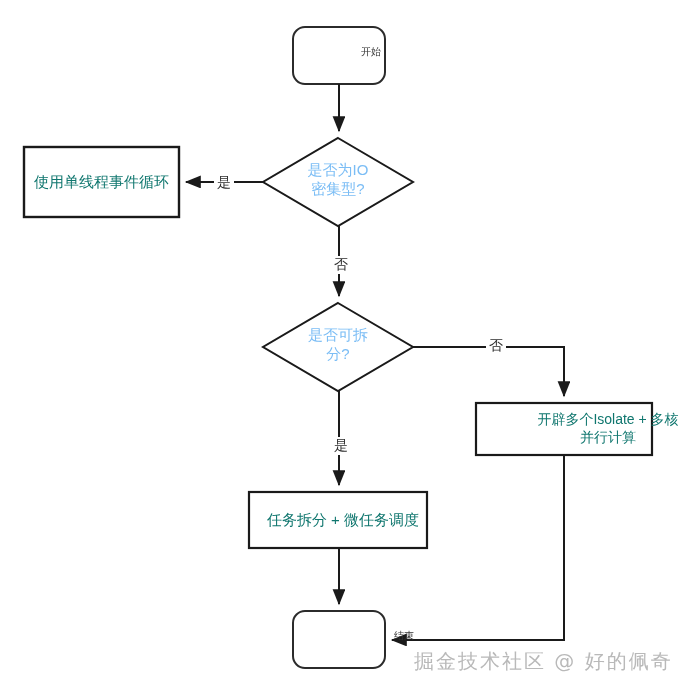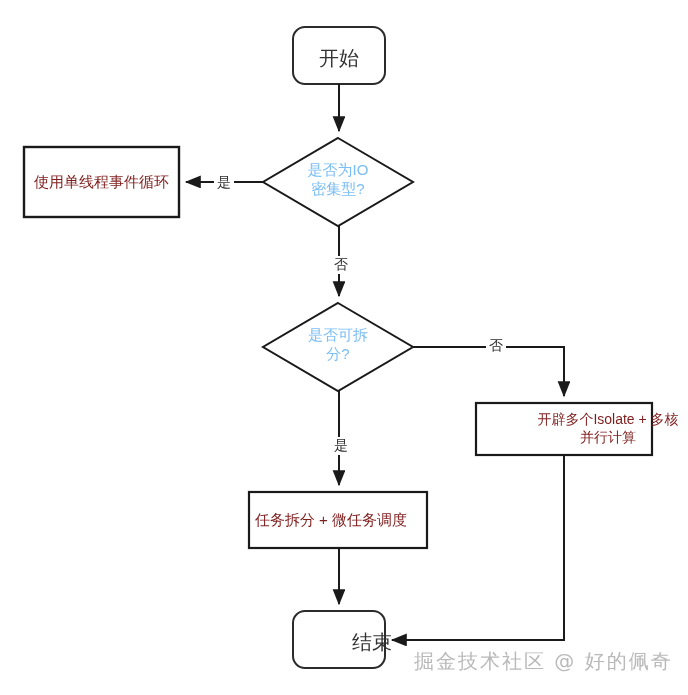--- a/index.html
+++ b/index.html
@@ -24,24 +24,25 @@
   }
   .node-text {
     position: absolute;
     text-align: center;
     line-height: 1.28;
     pointer-events: none;
     white-space: pre-line;
   }
   .terminal-label {
     color: #333333;
-    font-size: 20px;
+    font-size: 10px;
+    margin-left: 32px;
   }
   .process-label {
-    color: #7f1d1d;
+    color: #0f766e;
     font-size: 15px;
   }
   .decision-label {
     color: #7bbdf5;
     font-size: 15px;
   }
   .edge-label {
     position: absolute;
     color: #2b2b2b;
     font-size: 14px;
@@ -115,21 +116,21 @@
 密集型?</div>
 
 <div class="node-text process-label" style="left:24px; top:172px; width:155px;">使用单线程事件循环</div>
 
 <div class="node-text decision-label" style="left:263px; top:325px; width:150px;">是否可拆
 分?</div>
 
 <div class="node-text process-label" style="left:476px; top:411px; width:176px; font-size:14px;padding-left:44px;">开辟多个Isolate + 多核
 并行计算</div>
 
-<div class="node-text process-label" style="left:242px; top:510px; width:178px;">任务拆分 + 微任务调度</div>
+<div class="node-text process-label" style="left:254px; top:510px; width:178px;">任务拆分 + 微任务调度</div>
 
 <div class="node-text terminal-label" style="left:300px; top:630px; width:92px;padding-left:26px;">结束</div>
 
 <div class="edge-label" style="left:214px; top:174px;">是</div>
 
 <div class="edge-label" style="left:331px; top:256px;">否</div>
 
 <div class="edge-label" style="left:486px; top:337px;">否</div>
 
 <div class="edge-label" style="left:331px; top:437px;">是</div>

